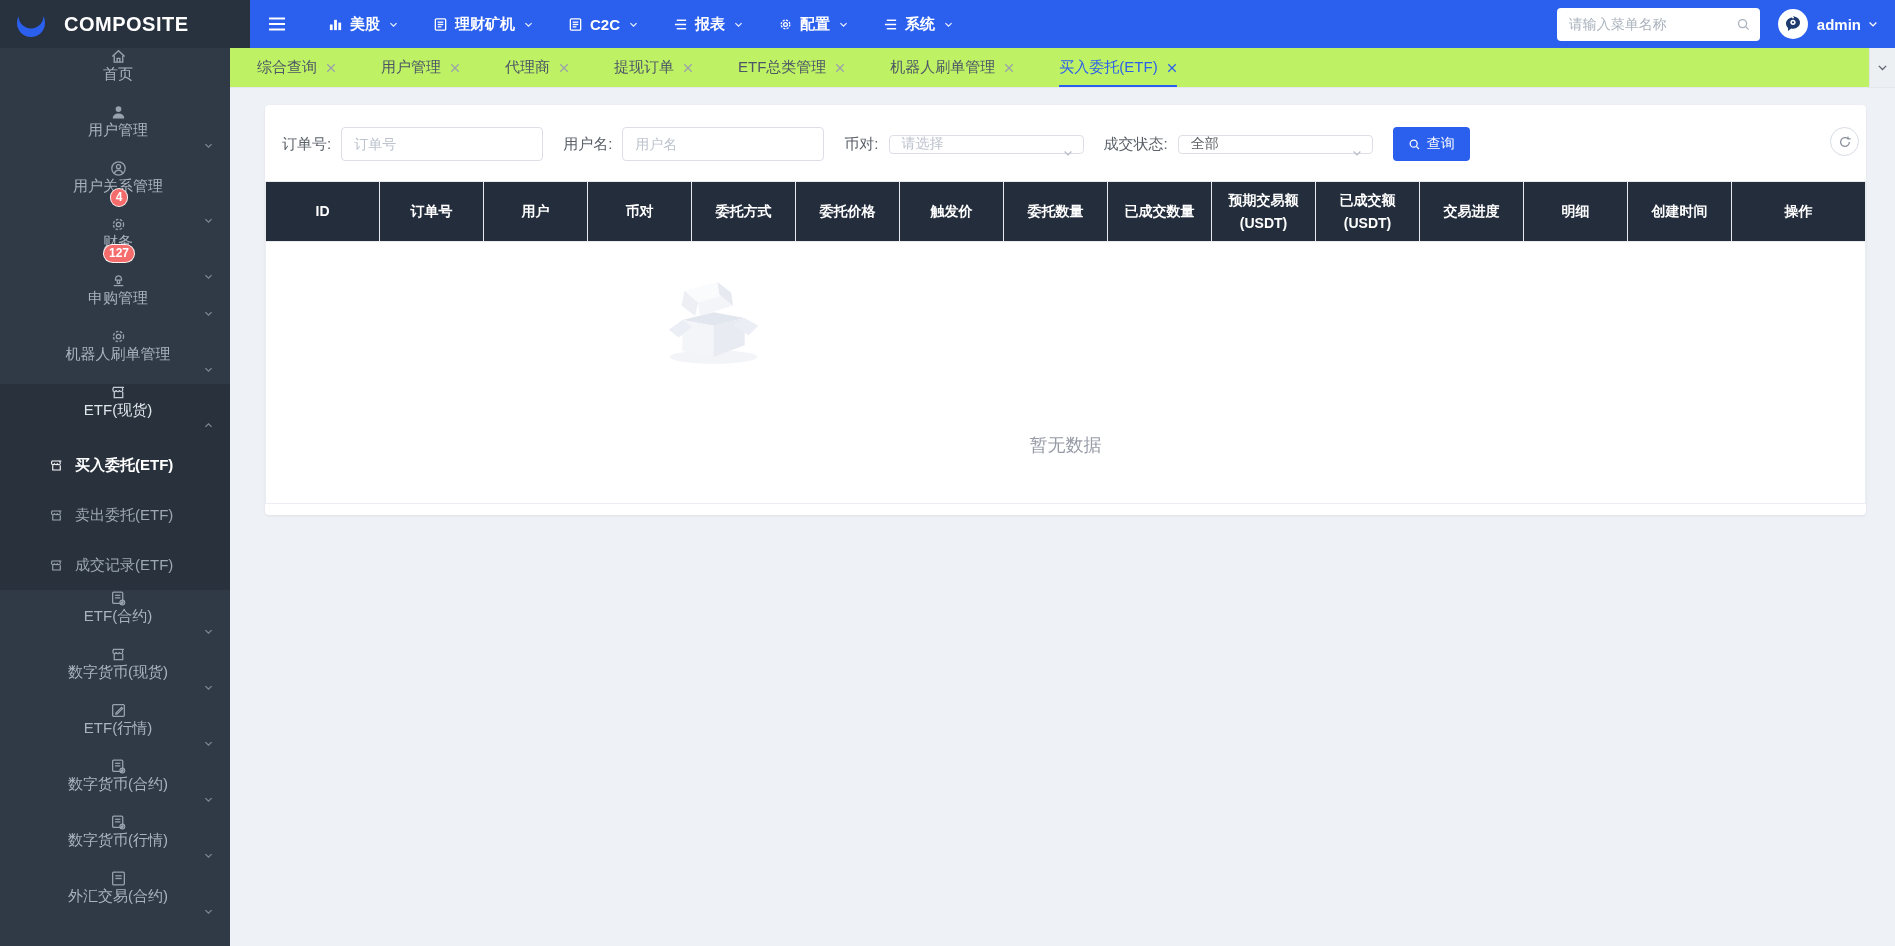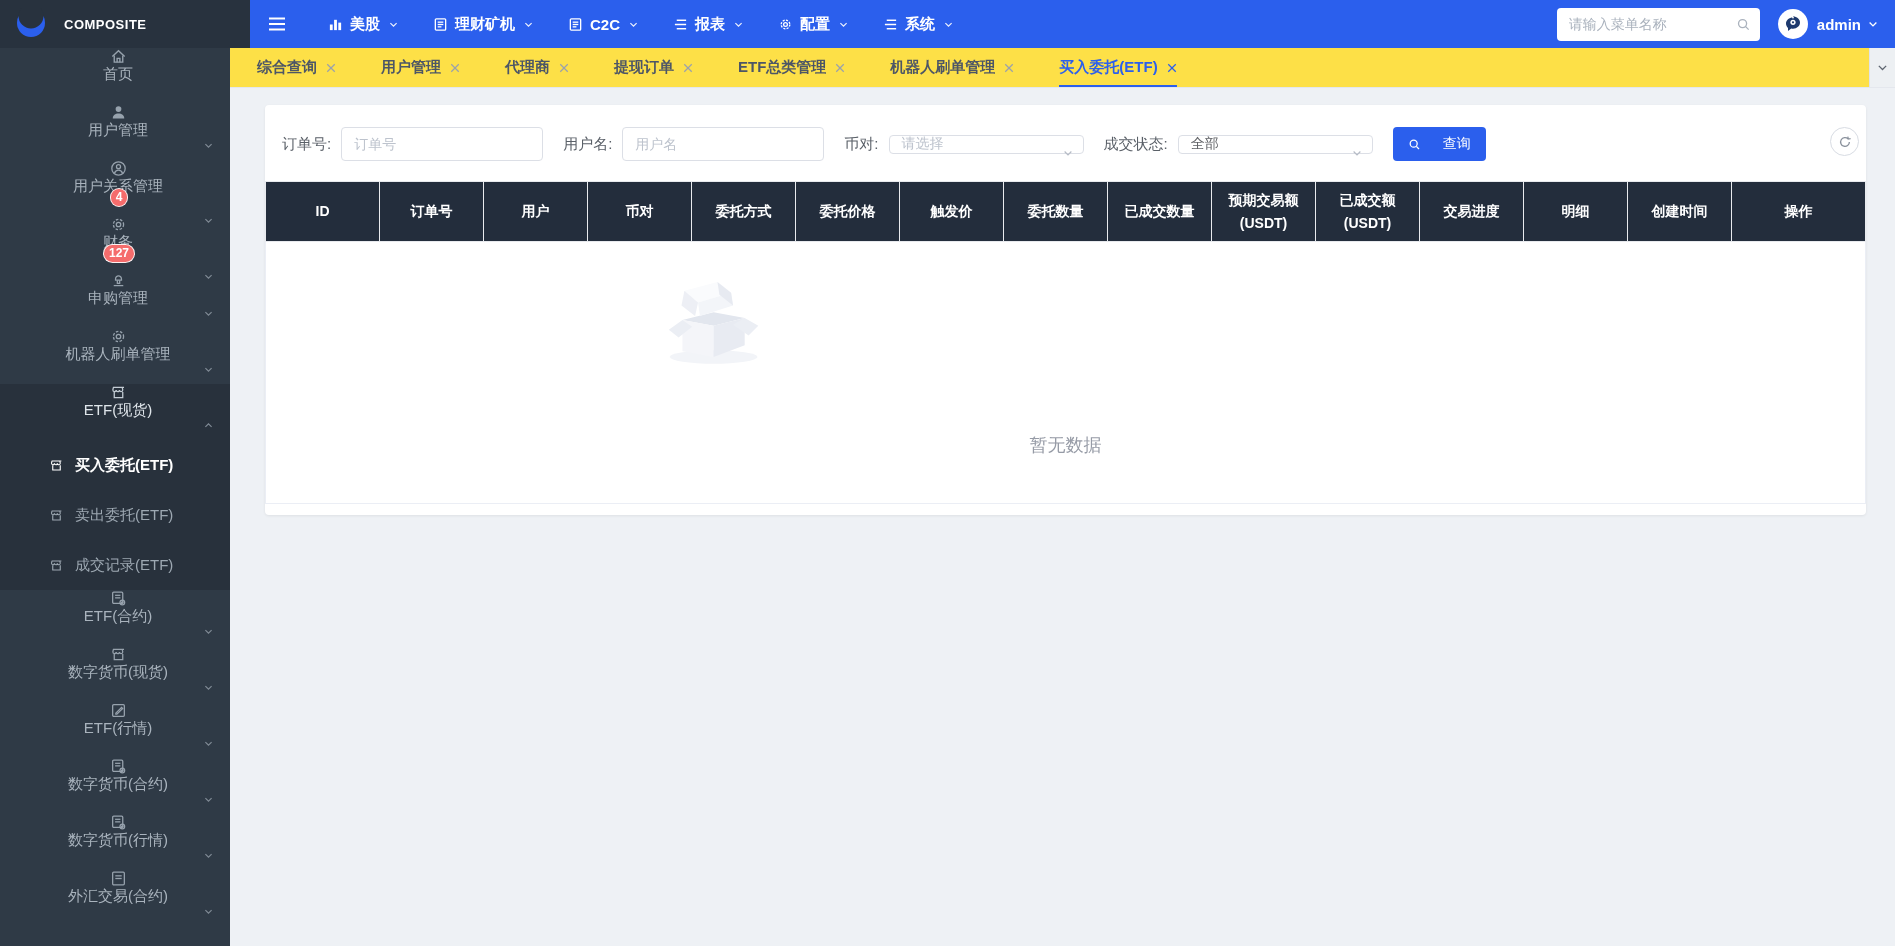--- a/index.html
+++ b/index.html
@@ -20,21 +20,21 @@
     font-family:"Liberation Sans","DejaVu Sans",sans-serif;
     -webkit-font-smoothing:antialiased;
   }
   svg{display:block;}
 
   
   .navbar{position:absolute;top:0;left:0;right:0;height:48px;background:var(--primary);
     display:flex;align-items:center;color:#fff;z-index:30;}
   .logo{width:250px;height:48px;background:var(--logo-bg);display:flex;align-items:center;
     padding-left:8px;flex:none;cursor:pointer;}
-  .logo-text{font-size:13px;font-weight:bold;letter-spacing:.5px;margin-left:10px;color:#fff;}
+  .logo-text{font-size:20px;font-weight:bold;letter-spacing:.5px;margin-left:10px;color:#fff;}
   .hamburger{margin-left:12px;padding:6px;cursor:pointer;flex:none;}
   .nav-menu{display:flex;align-items:center;margin-left:26px;gap:14px;}
   .nav-item{display:flex;align-items:center;gap:7px;padding:0 10px;height:48px;
     font-size:15px;font-weight:bold;cursor:pointer;white-space:nowrap;}
   .nav-item .caret{margin-left:1px;opacity:.9;}
   .nav-right{margin-left:auto;display:flex;align-items:center;padding-right:16px;}
   .nav-search{width:203px;height:33px;background:#fff;border:none;border-radius:4px;
     padding:0 30px 0 12px;font-size:14px;color:#555;outline:none;}
   .nav-search::placeholder{color:#aab2bd;}
   .search-wrap{position:relative;}
@@ -56,23 +56,23 @@
   .menu-group>.menu-item .mi{color:#c3ccd4;}
   .submenu-item{height:50px;display:flex;align-items:center;gap:11px;padding-left:49px;
     color:#9da8b2;font-size:15px;cursor:pointer;white-space:nowrap;}
   .submenu-item .mi{flex:none;}
   .submenu-item.active{color:#ffffff;font-weight:bold;}
   .badge{background:#f56c6c;color:#fff;font-size:12px;font-weight:bold;line-height:17px;
     border:1px solid rgba(255,255,255,.9);border-radius:10px;padding:0 5px;min-width:18px;
     text-align:center;transform:translateY(-8px);margin-left:2px;flex:none;}
 
   
-  .tabbar{position:absolute;top:48px;left:230px;right:0;height:40px;background:#fde047;
+  .tabbar{position:absolute;top:48px;left:230px;right:0;height:40px;background:#bef264;
     border-bottom:1px solid var(--border);display:flex;align-items:center;
-    padding-left:27px;z-index:10;font-weight:bold;}
+    padding-left:27px;z-index:10;}
   .tab{height:100%;display:flex;align-items:center;gap:9px;margin-right:45px;
     font-size:15px;color:#4d5666;cursor:pointer;position:relative;white-space:nowrap;}
   .tab .tclose{color:#9aa1ac;display:flex;cursor:pointer;}
   .tab.active{color:var(--primary);}
   .tab.active .tclose{color:var(--primary);}
   .tab.active::after{content:"";position:absolute;left:0;right:0;bottom:0;height:2px;
     background:var(--primary);}
   .tab-more{position:absolute;right:0;top:0;bottom:0;width:26px;background:#edf0f3;
     border-left:1px solid #e0e3e8;display:flex;align-items:center;justify-content:center;
     color:#5f6671;cursor:pointer;}
@@ -86,21 +86,21 @@
   .f-input{width:202px;height:34px;border:1px solid var(--input-border);border-radius:4px;
     padding:0 12px;font-size:14px;color:#606266;outline:none;margin-right:20px;}
   .f-input::placeholder{color:#bdc3cd;}
   .f-select{width:195px;height:19px;border:1px solid var(--input-border);border-radius:4px;
     padding:0 26px 0 12px;font-size:14px;display:flex;align-items:center;margin-right:20px;
     position:relative;cursor:pointer;background:#fff;}
   .f-select .val{color:#606266;}
   .f-select .val.placeholder{color:#bdc3cd;}
   .f-select .scaret{position:absolute;right:9px;top:11px;color:#b6bcc6;}
   .btn-query{height:34px;padding:0 15px;background:var(--primary);color:#fff;border:none;
-    border-radius:4px;font-size:14px;display:flex;align-items:center;gap:22px;cursor:pointer;}
+    border-radius:4px;font-size:14px;display:flex;align-items:center;gap:6px;cursor:pointer;}
   .btn-refresh{position:absolute;right:7px;top:22px;width:29px;height:29px;border-radius:50%;
     border:1px solid #d8dce3;background:#fff;display:flex;align-items:center;
     justify-content:center;color:#8a919c;cursor:pointer;}
 
   .data-table{width:100%;border-collapse:collapse;table-layout:fixed;margin-top:20px;}
   .data-table th{background:var(--thead-bg);color:#fff;font-size:14px;font-weight:bold;
     height:60px;border:1px solid #e8eaee;text-align:center;padding:4px 6px;line-height:1.6;}
   .tbody-empty{position:relative;height:262px;border:1px solid #ebeef5;border-top:none;}
   .empty-box{position:absolute;left:397px;top:33px;}
   .empty-text{position:absolute;left:0;right:0;top:191px;text-align:center;

